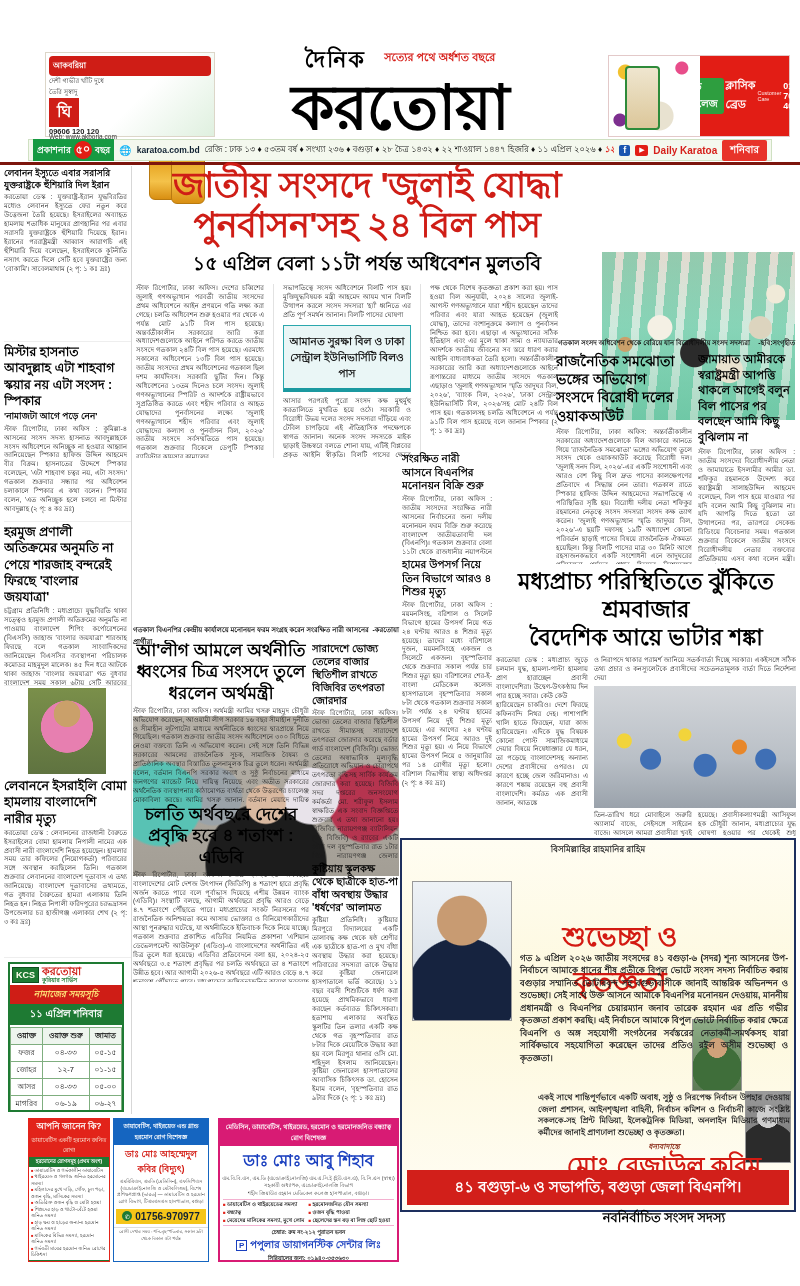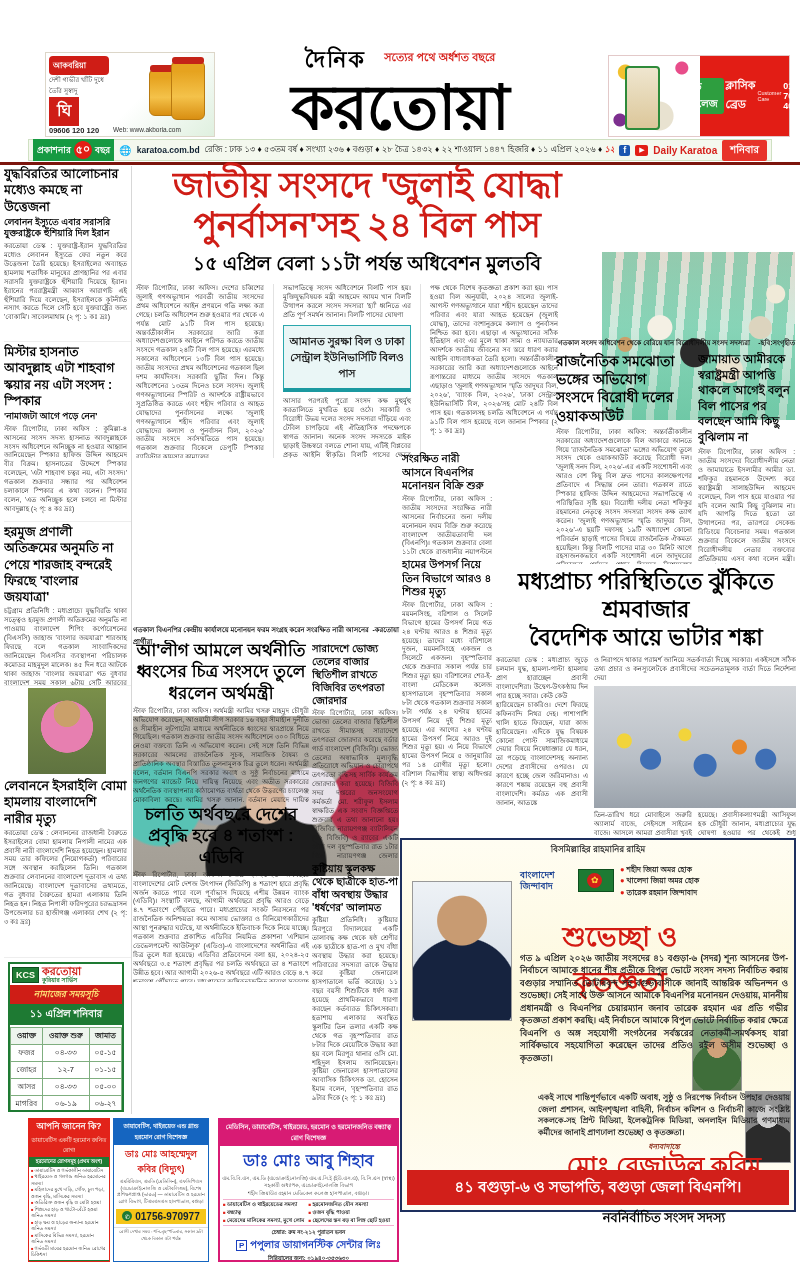--- a/index.html
+++ b/index.html
@@ -23,21 +23,21 @@
   .issue{flex:1;text-align:center;font-size:8.3px;color:#111;white-space:nowrap;overflow:hidden;}
   .pages-red{color:#e21d15;font-weight:900;font-style:italic;}
   .fbic{background:#1b56b0;color:#fff;width:11px;height:11px;display:inline-flex;align-items:center;justify-content:center;
         font-weight:900;font-size:9px;border-radius:2px;}
   .ytic{background:#e21d15;color:#fff;width:13px;height:11px;display:inline-flex;align-items:center;justify-content:center;
         font-size:7px;border-radius:2px;}
   .social-lbl{color:#d61f1a;font-weight:800;font-size:10px;}
   .daybtn{background:#e8332a;color:#fff;font-weight:800;font-size:10px;padding:2px 8px;border-radius:2px;}
   .maroon-rule{background:#7c150d;}
   
-  .ad-akboria{border:1px solid #dcd6c8;background:linear-gradient(135deg,#ffffff 55%,#dff0df);display:flex;padding:3px;gap:4px;}
+  .ad-akboria{border:1px solid #dcd6c8;background:linear-gradient(135deg,#ffffff 55%,#dff0df);display:flex;padding:3px;gap:4px;flex-direction:column;}
   .akb-logo{background:#cf1d16;color:#fff;font-weight:900;font-size:8px;border-radius:4px;padding:3px 4px;height:14px;}
   .akb-left{display:flex;flex-direction:column;justify-content:space-between;font-size:6.5px;color:#333;}
   .akb-ghee{background:#cf1d16;color:#fff;font-weight:900;font-size:16px;padding:1px 8px;align-self:flex-start;}
   .akb-phone{font-weight:800;color:#222;font-size:7.5px;}
   .akb-web{font-size:6.5px;color:#333;}
   .jar{position:absolute;border-radius:4px 4px 6px 6px;background:linear-gradient(180deg,#e6a31f 15%,#f4c24a 60%,#d98f12);border:1px solid #b97a10;}
   .jar::before{content:"";position:absolute;left:0;right:0;top:-6px;height:7px;background:#c42318;border-radius:3px;}
   .ad-food{border:1px solid #e3c9c9;background:#fff;display:flex;}
   .food-left{flex:1;position:relative;background:
       radial-gradient(circle at 18% 20%,#f2c230 0 7px,transparent 8px),
@@ -226,21 +226,20 @@
     <span class="fbic">f</span>
     <span class="ytic">▶</span>
     <span class="social-lbl">Daily Karatoa</span>
     <span class="daybtn">শনিবার</span>
   </div>
   <div class="abs maroon-rule" style="left:0;top:162px;width:800px;height:3px;"></div>
 
   <div class="abs vr" style="left:131px;top:166px;height:948px;"></div>
 
   <div class="abs rail-art art" style="left:4px;top:166px;width:127px;height:176px;">
-    <h4>যুদ্ধবিরতির আলোচনার মধ্যেও কমছে না উত্তেজনা</h4>
     <div class="sub">লেবানন ইস্যুতে এবার সরাসরি যুক্তরাষ্ট্রকে হুঁশিয়ারি দিল ইরান</div>
     <p>করতোয়া ডেস্ক : যুক্তরাষ্ট্র-ইরান যুদ্ধবিরতির মধ্যেও লেবানন ইস্যুতে ফের নতুন করে উত্তেজনা তৈরি হয়েছে। ইসরাইলের অব্যাহত হামলায় শতাধিক মানুষের প্রাণহানির পর এবার সরাসরি যুক্তরাষ্ট্রকে হুঁশিয়ারি দিয়েছে ইরান। ইরানের পররাষ্ট্রমন্ত্রী আব্বাস আরাগচি এই হুঁশিয়ারি দিয়ে বলেছেন, ইসরাইলকে কূটনীতি নস্যাৎ করতে দিলে সেটি হবে যুক্তরাষ্ট্রের জন্য 'বোকামি'। সাবেলমাথাম (২ পৃ: ১ কঃ দ্রঃ)</p>
   </div>
 
   <div class="abs rail-art art" style="left:4px;top:344px;width:127px;height:178px;">
     <h4>মিস্টার হাসনাত আবদুল্লাহ এটা শাহবাগ স্কয়ার নয় এটা সংসদ : স্পিকার</h4>
     <div class="sub">'নামাজটা আগে পড়ে নেন'</div>
     <p>স্টাফ রিপোর্টার, ঢাকা অফিস : কুমিল্লা-৪ আসনের সংসদ সদস্য হাসনাত আবদুল্লাহকে সংসদ অধিবেশনে অনিচ্ছুক না হওয়ার আহ্বান জানিয়েছেন স্পিকার হাফিজ উদ্দিন আহমেদ বীর বিক্রম। হাসনাতের উদ্দেশে স্পিকার বলেছেন, 'এটা শাহবাগ চত্বর নয়, এটা সংসদ।' গতকাল শুক্রবার সন্ধ্যার পর অধিবেশন চলাকালে স্পিকার এ কথা বলেন। স্পিকার বলেন, 'এত অনিচ্ছুক হলে চলবে না মিস্টার আবদুল্লাহ (২ পৃ: ৪ কঃ দ্রঃ)</p>
   </div>
 
@@ -389,31 +388,20 @@
         </div>
       </div>
     </div>
   </div>
 
   <div class="abs greet" style="left:400px;top:838px;width:396px;height:374px;">
     <div class="g-bis">বিসমিল্লাহির রাহমানির রাহিম</div>
     <div class="abs photo ph-tarique g-photo" style="left:10px;top:24px;width:100px;height:140px;"></div>
     <div class="abs photo ph-khaleda g-photo" style="left:290px;top:22px;width:50px;height:72px;"></div>
     <div class="abs photo ph-zia g-photo" style="left:343px;top:22px;width:46px;height:72px;"></div>
-    <div class="abs" style="left:118px;top:24px;display:flex;gap:6px;align-items:center;">
-      <span class="g-zin" style="width:52px;">বাংলাদেশ জিন্দাবাদ</span>
-      <span class="g-flag">
-          <span>✿</span>
-        </span>
-      <span class="g-slogans">
-        <i>●</i><span>শহীদ জিয়া অমর হোক</span><br>
-        <i>●</i><span>খালেদা জিয়া অমর হোক</span><br>
-        <i>●</i><span>তারেক রহমান জিন্দাবাদ</span>
-      </span>
-    </div>
     <div class="abs g-title" style="left:118px;top:76px;width:200px;">শুভেচ্ছা ও কৃতজ্ঞতা</div>
     <div class="abs g-body" style="left:118px;top:112px;width:268px;">গত ৯ এপ্রিল ২০২৬ জাতীয় সংসদের ৪১ বগুড়া-৬ (সদর) শূন্য আসনের উপ-নির্বাচনে আমাকে ধানের শীষ প্রতীকে বিপুল ভোটে সংসদ সদস্য নির্বাচিত করায় বগুড়ার সম্মানিত ভোটারবৃন্দ সহ বগুড়াবাসীকে জানাই আন্তরিক অভিনন্দন ও শুভেচ্ছা। সেই সাথে উক্ত আসনে আমাকে বিএনপির মনোনয়ন দেওয়ায়, মাননীয় প্রধানমন্ত্রী ও বিএনপির চেয়ারম্যান জনাব তারেক রহমান এর প্রতি গভীর কৃতজ্ঞতা প্রকাশ করছি। এই নির্বাচনে আমাকে বিপুল ভোটে নির্বাচিত করার ক্ষেত্রে বিএনপি ও অঙ্গ সহযোগী সংগঠনের সর্বস্তরের নেতাকর্মী-সমর্থকসহ যারা সার্বিকভাবে সহযোগিতা করেছেন তাদের প্রতিও রইল অসীম শুভেচ্ছা ও কৃতজ্ঞতা।</div>
 
     <div class="abs" style="left:136px;top:252px;width:252px;">
       <div class="g-body" style="font-size:8px;">একই সাথে শান্তিপূর্ণভাবে একটি অবাধ, সুষ্ঠু ও নিরপেক্ষ নির্বাচন উপহার দেওয়ায় জেলা প্রশাসন, আইনশৃঙ্খলা বাহিনী, নির্বাচন কমিশন ও নির্বাচনী কাজে সংশ্লিষ্ট সকলকে-সহ প্রিন্ট মিডিয়া, ইলেকট্রনিক মিডিয়া, অনলাইন মিডিয়ার গণমাধ্যম কর্মীদের জানাই প্রাণঢালা শুভেচ্ছা ও কৃতজ্ঞতা।</div>
       <div class="g-reg">ধন্যবাদান্তে</div>
       <div class="g-name">মোঃ রেজাউল করিম বাদশা</div>
       <div class="g-desg">নবনির্বাচিত সংসদ সদস্য</div>
     </div>
     <div class="g-foot">৪১ বগুড়া-৬ ও সভাপতি, বগুড়া জেলা বিএনপি।</div>

